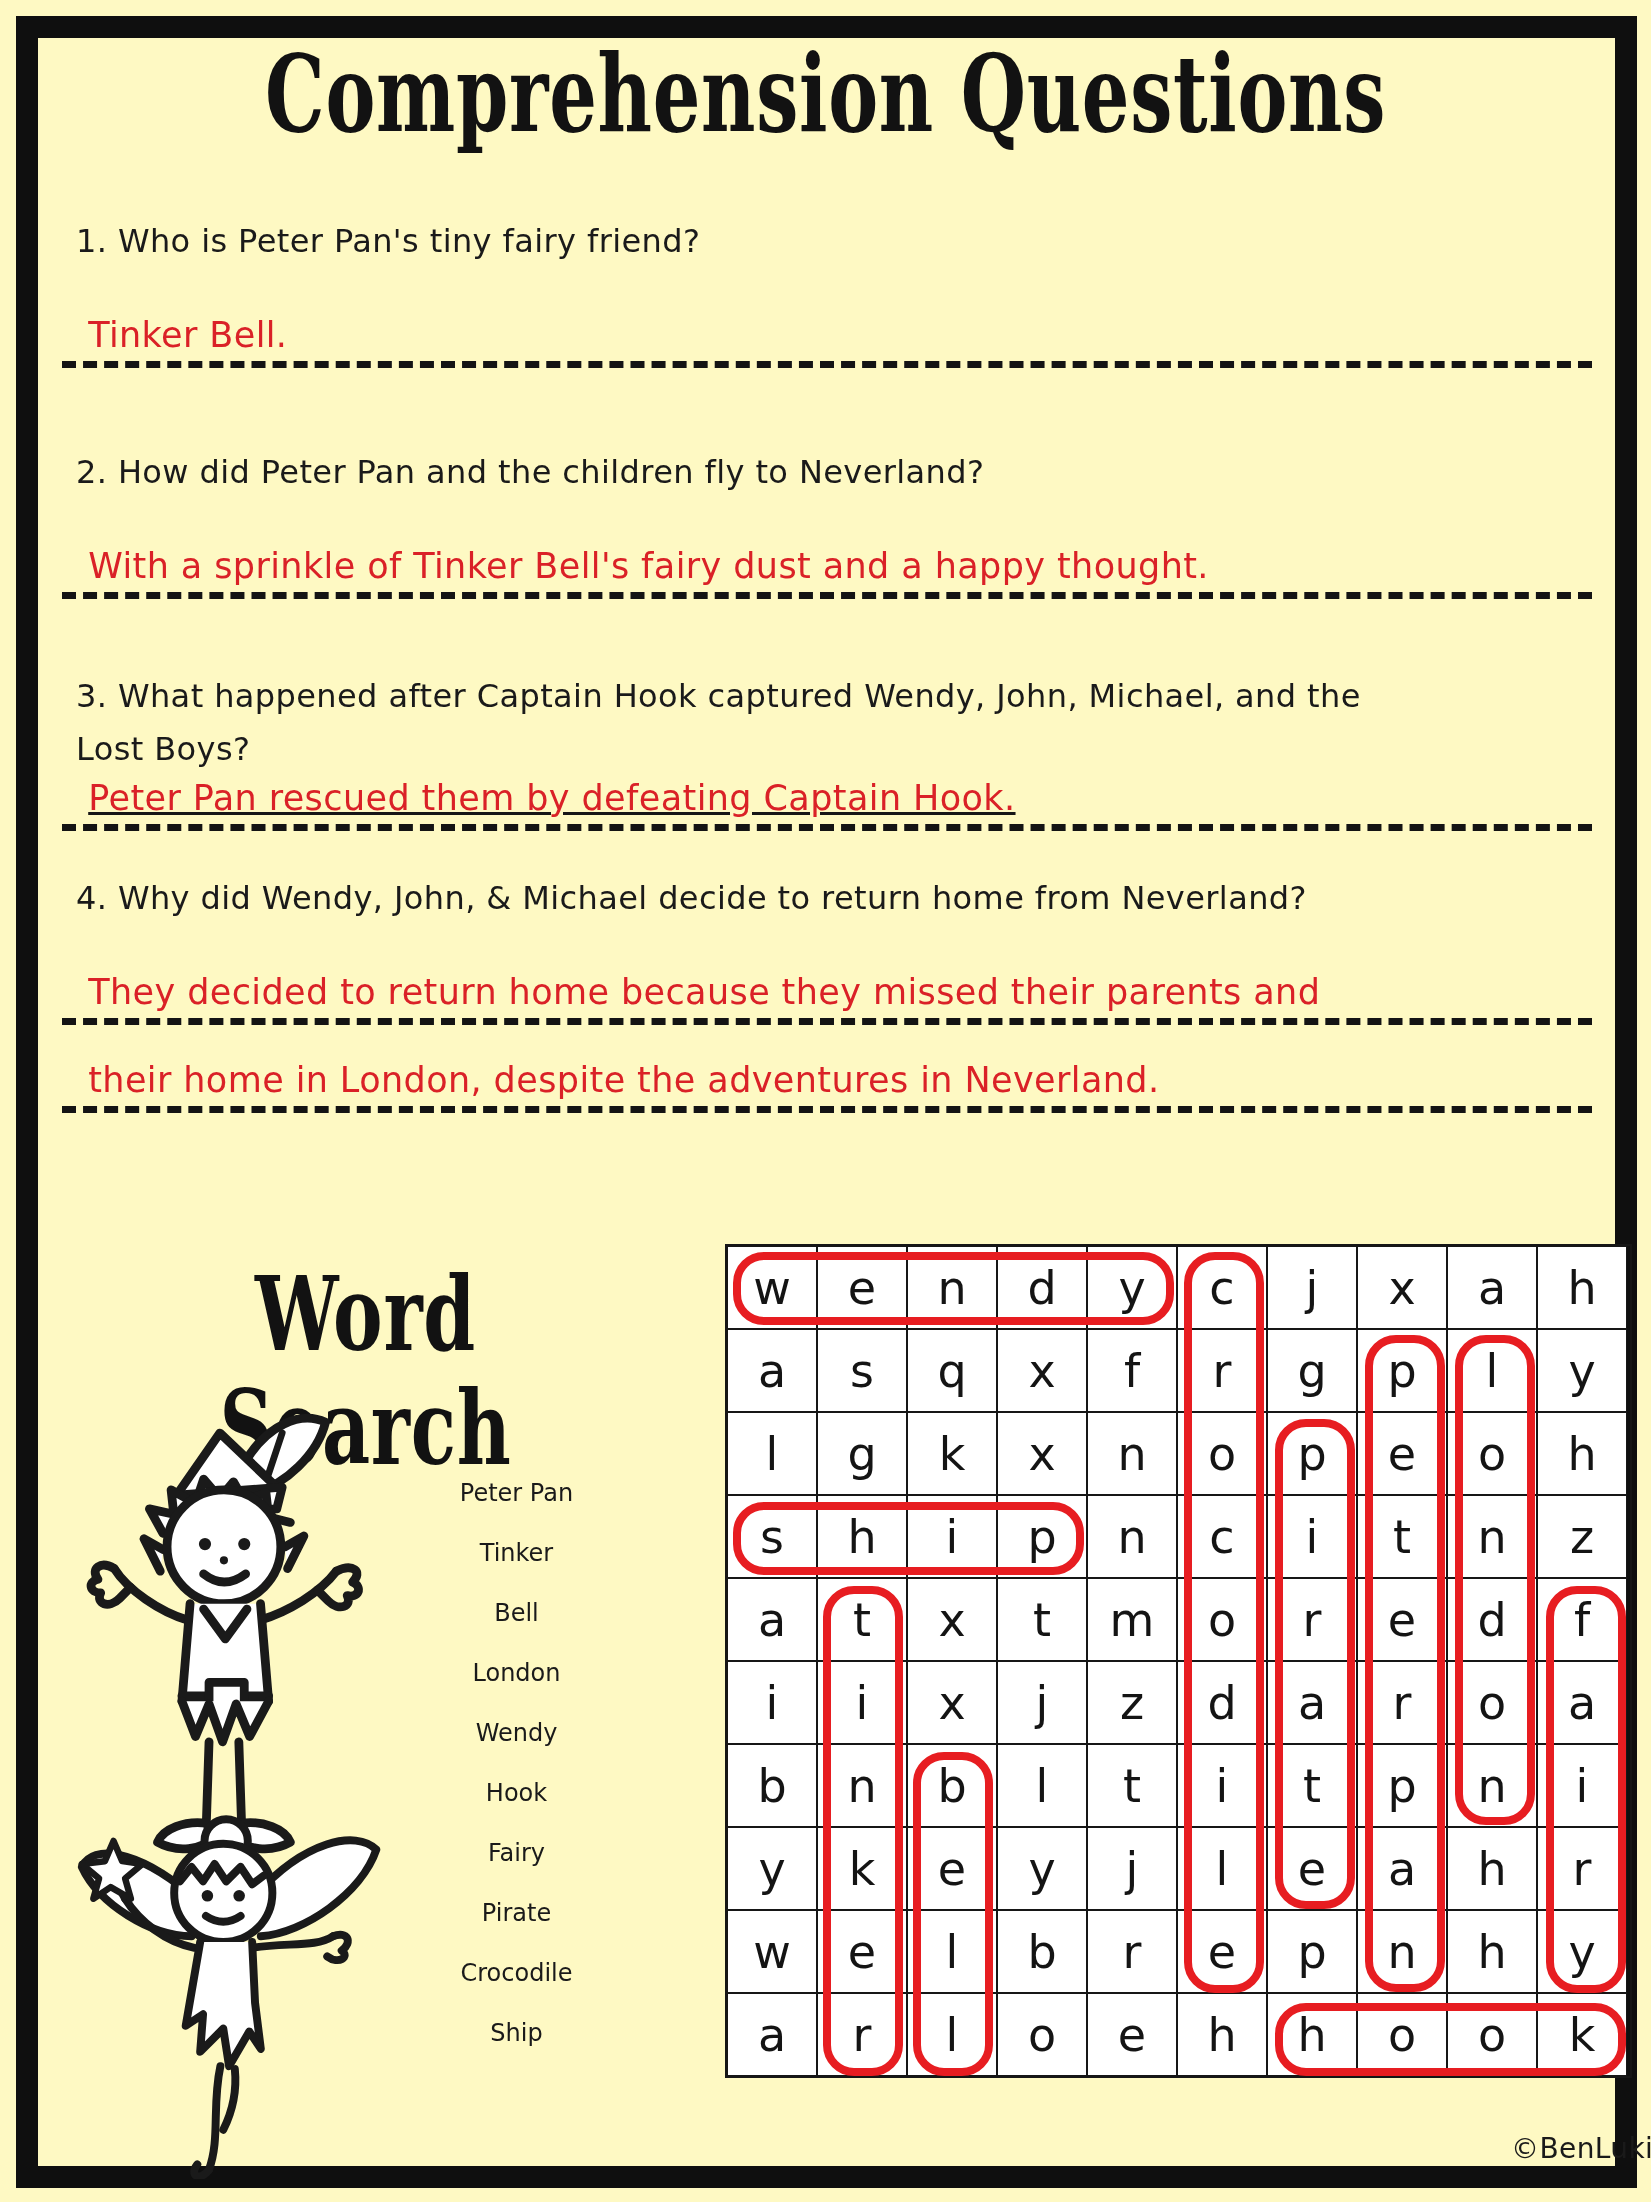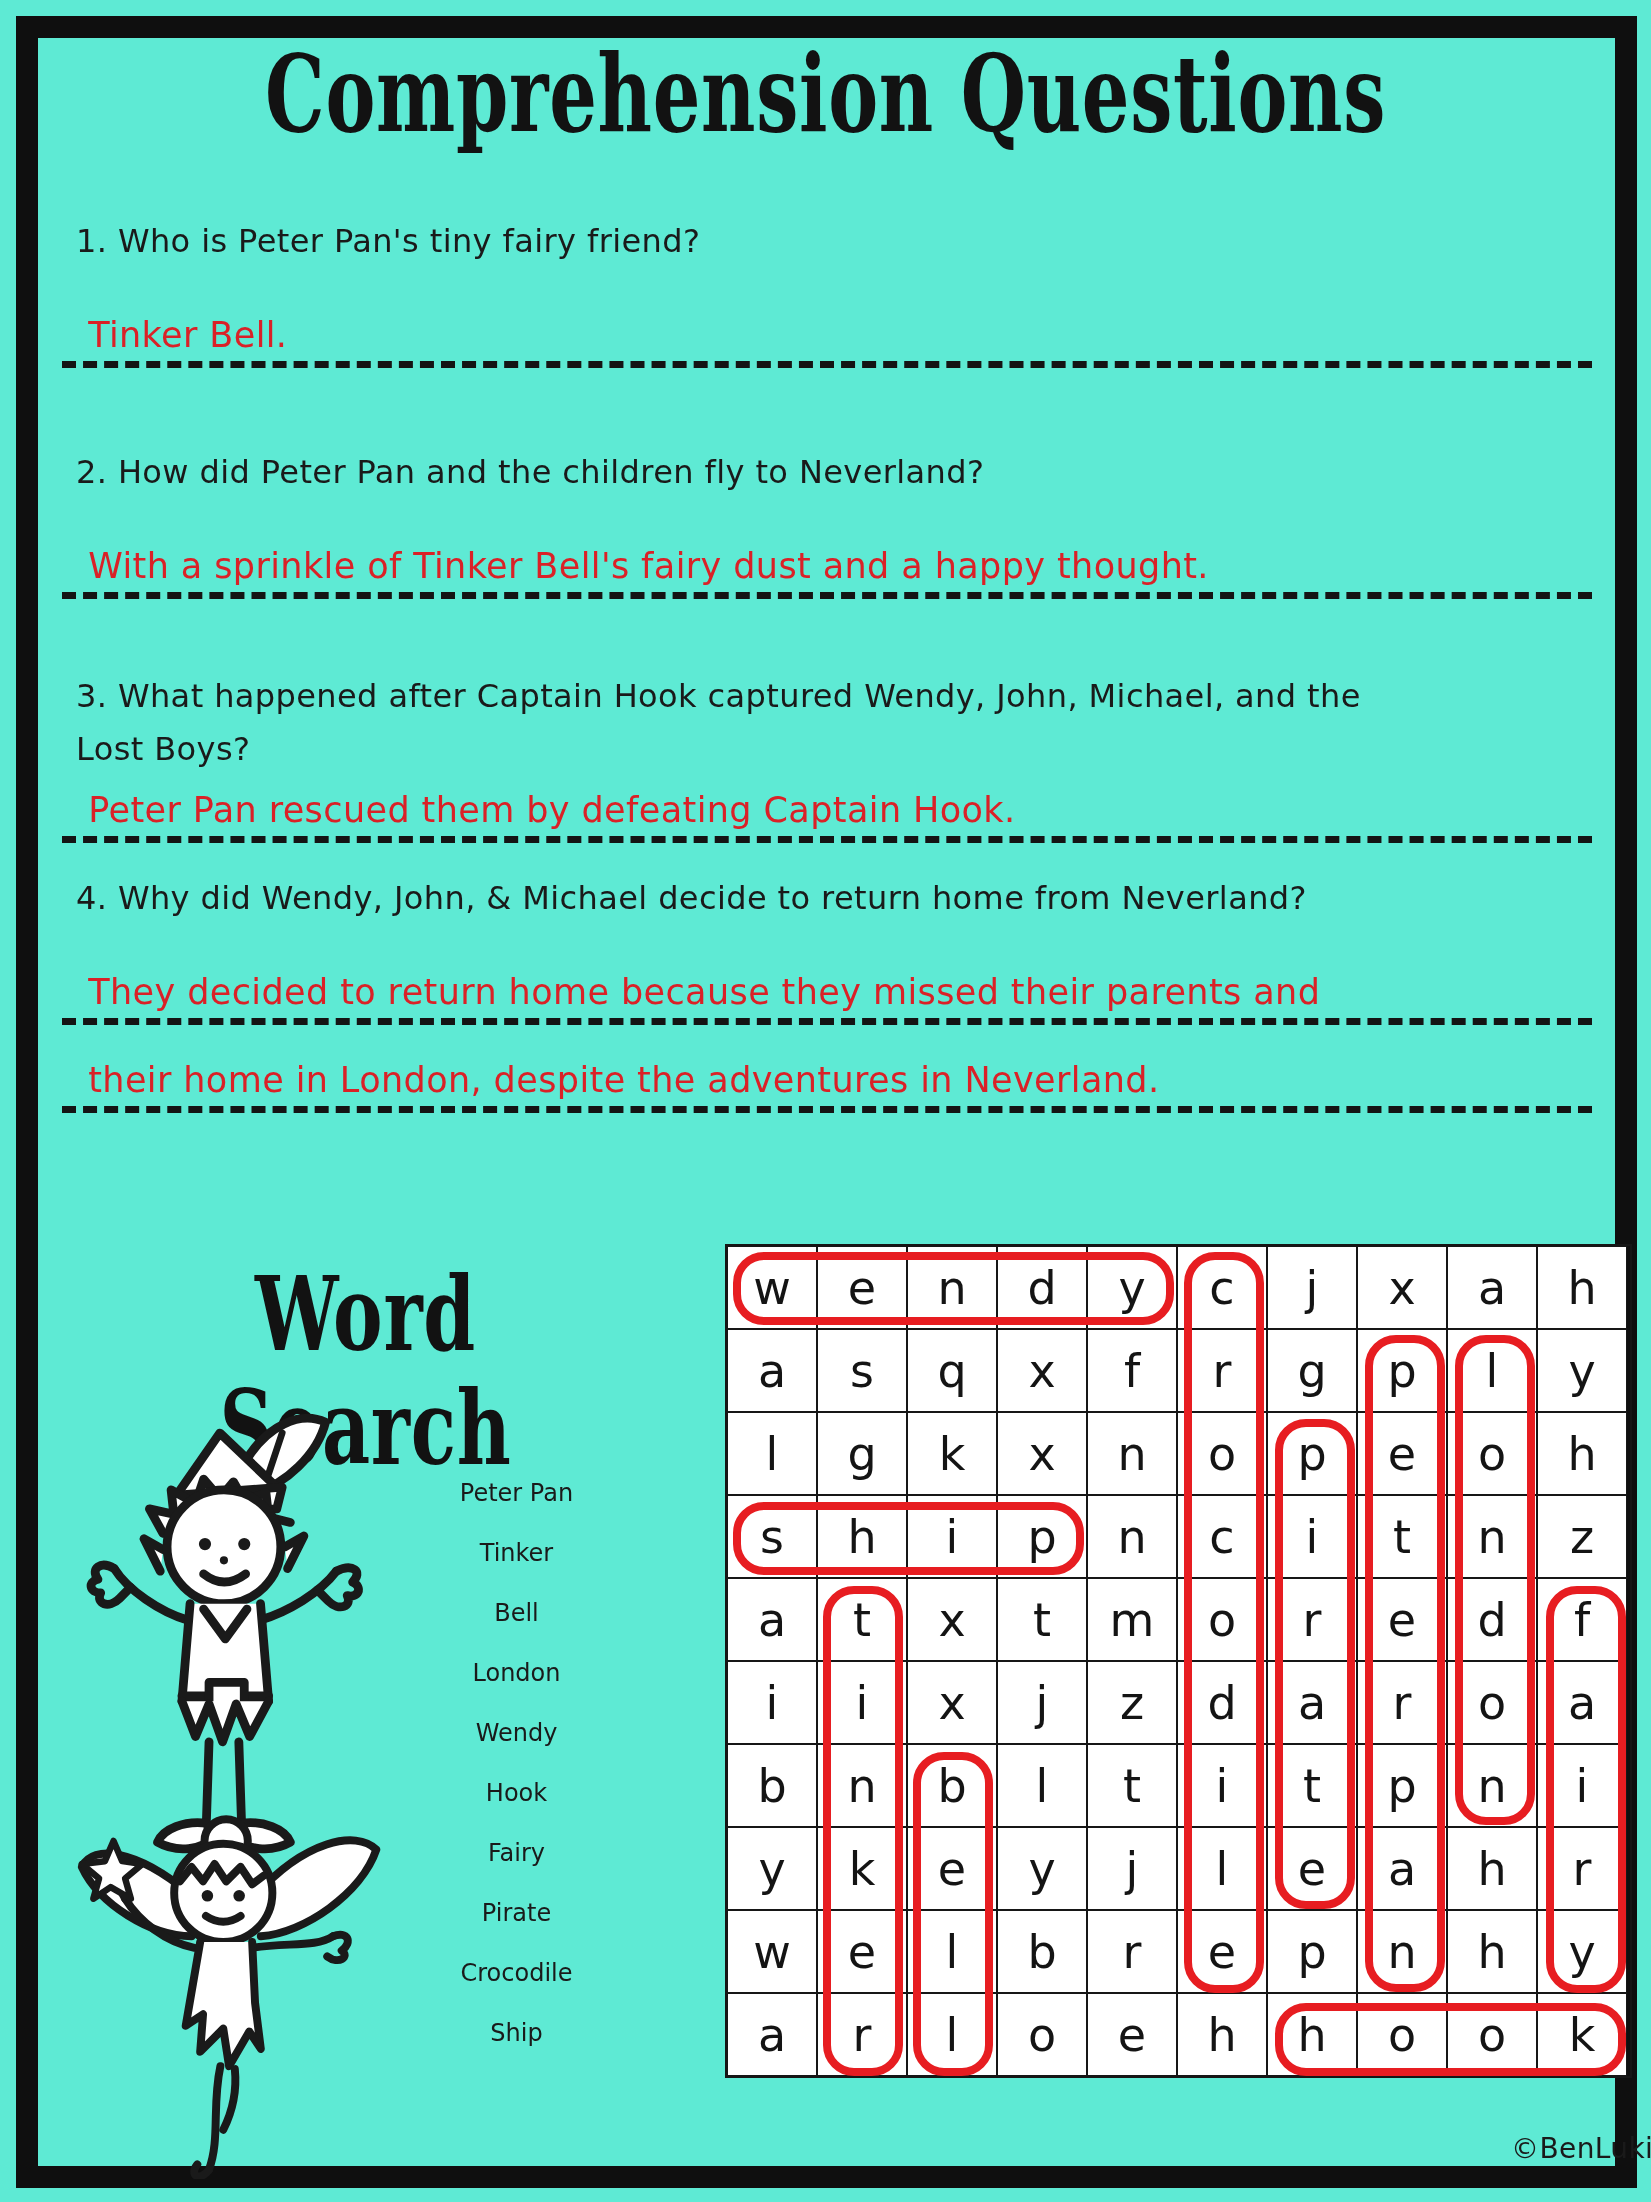--- a/index.html
+++ b/index.html
@@ -1,16 +1,16 @@
 <!DOCTYPE html>
 <html style="font-size:13.8px"><head>
 <meta charset="utf-8">
 <style>
   html,body{margin:0;padding:0;background:#ffffff;}
-  .page{position:relative;width:1652px;height:2203px;background:#5eead4;overflow:hidden;
+  .page{position:relative;width:1652px;height:2203px;background:#fef9c3;overflow:hidden;
         font-family:"DejaVu Sans",sans-serif;color:#161616;}
   .frame{position:absolute;left:15.5px;top:15.5px;width:1621px;height:2172px;
          border:22.4px solid #0f0f0f;box-sizing:border-box;pointer-events:none;}
 
   
   .title-wrap{position:absolute;left:0;top:31px;width:100%;text-align:center;}
   .title-inner{display:inline-block;font-family:"DejaVu Serif",serif;font-weight:900;
                font-size:96px;line-height:112px;color:#121212;letter-spacing:0.9px;
                transform:scale(0.78,1.12);transform-origin:center top;}
   .ws-title-wrap{position:absolute;left:47px;top:1258px;width:637px;text-align:center;}
@@ -18,21 +18,21 @@
                font-size:93px;line-height:103px;color:#121212;letter-spacing:0.9px;
                transform:scale(0.80,1.10);transform-origin:center top;}
 
   
   .qa{position:absolute;left:76px;width:1531px;}
   .qa1{top:215px}.qa2{top:446px}.qa3{top:670px}.qa4{top:872px}
   .qline{font-size:32px;line-height:53px;color:#1a1a1a;white-space:nowrap;letter-spacing:0.4px;}
   .answer-row{margin-left:-13.8px;margin-top:48px;width:1530px;box-sizing:border-box;
               border-bottom:7.7px dashed #141414;padding:0 0 3.4px 26px;height:52px;
               display:flex;align-items:flex-end;}
-  .qa3 .answer-row{margin-top:15px;}
+  .qa3 .answer-row{margin-top:3px;text-decoration:underline;}
   .qa4 .answer-row + .answer-row{margin-top:36px;}
   .answer-text{font-size:35px;line-height:45px;color:#da2127;white-space:nowrap;letter-spacing:0.4px;}
 
   
   .word-list{position:absolute;left:379px;top:1463px;width:275px;text-align:center;}
   .word-item{font-size:24px;line-height:60px;color:#1a1a1a;}
 
   
   .clip{position:absolute;}
   .clip svg{display:block;}

